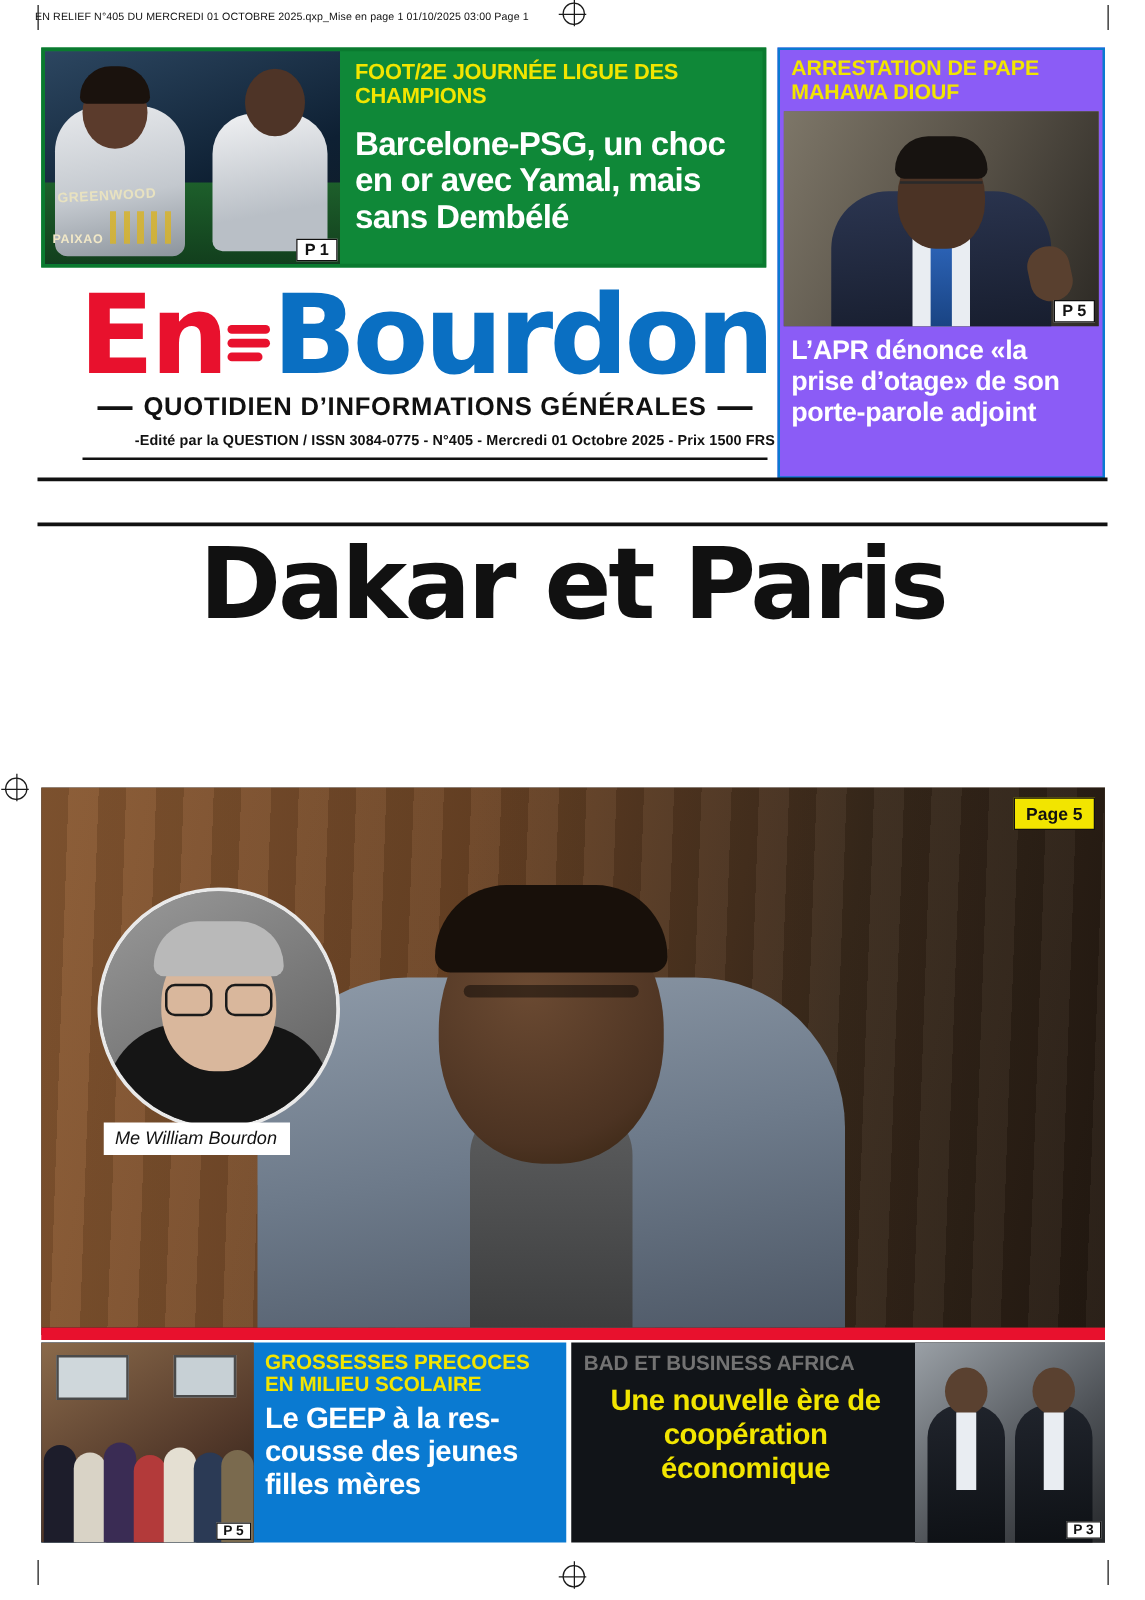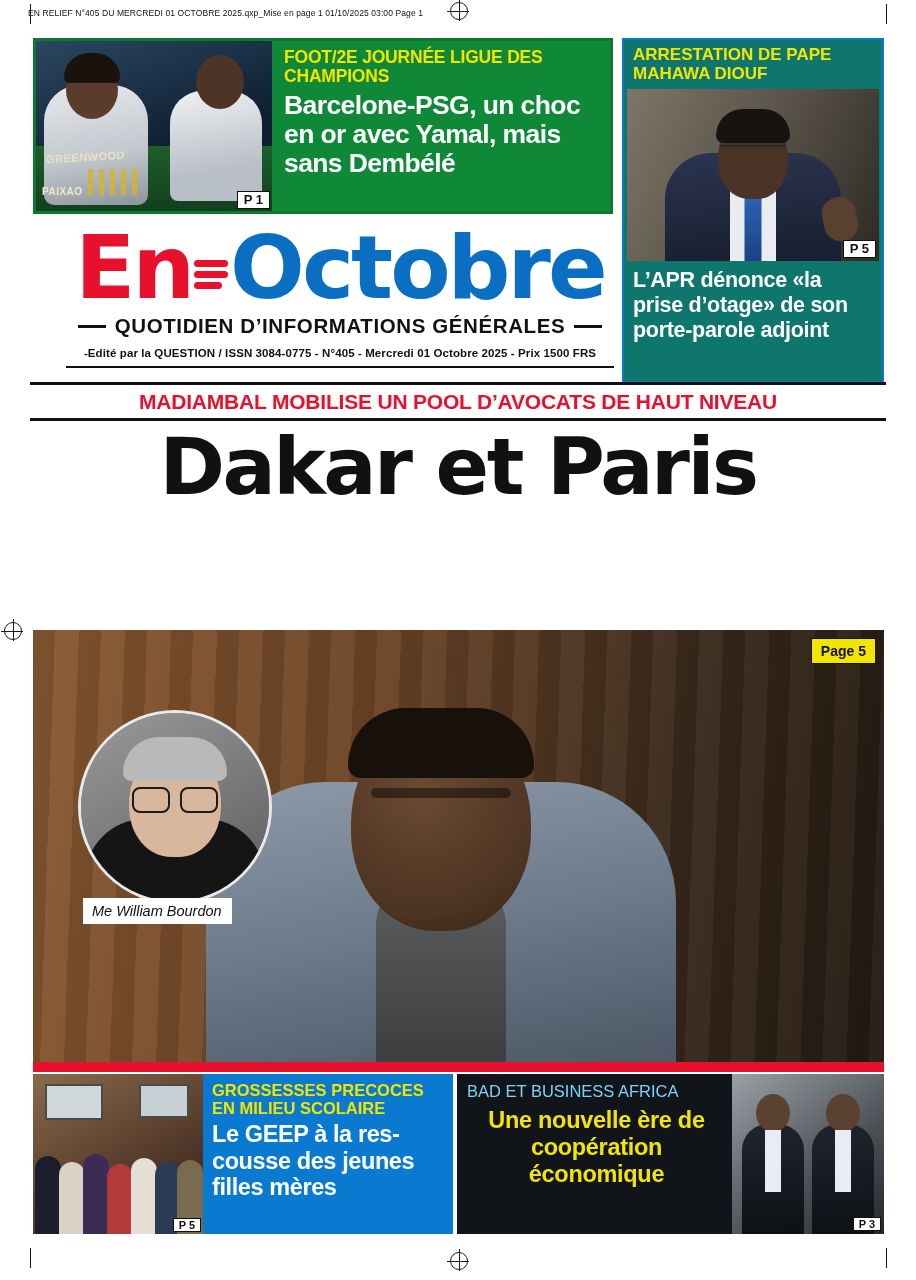--- a/index.html
+++ b/index.html
@@ -179,35 +179,35 @@
   }
   .kicker-yellow {
     color: #f2e500;
     font-weight: bold;
     font-size: 17.5px;
     line-height: 1.08;
     text-transform: uppercase;
     letter-spacing: -0.2px;
   }
   .sport-head {
-    margin-top: 5px;
+    margin-top: 15px;
     color: #ffffff;
     font-weight: bold;
     font-size: 26.5px;
     line-height: 1.1;
     letter-spacing: -0.6px;
   }
 
   
   .apr-block {
     position: absolute;
     right: 2px; top: 0;
     width: 262px;
     height: 345px;
-    background: #0f766e;
+    background: #8b5cf6;
     box-sizing: border-box;
     border: 2px solid #0a7ad1;
   }
   .apr-kicker {
     color: #f2e500;
     font-weight: bold;
     font-size: 17px;
     line-height: 1.1;
     padding: 6px 8px 4px 9px;
     text-transform: uppercase;
@@ -285,21 +285,21 @@
     padding: 7px 8px 0 9px;
     letter-spacing: -0.3px;
   }
 
   
   .masthead {
     position: absolute;
     left: 30px; top: 182px;
     width: 560px;
     height: 163px;
-    text-align: center;
+    text-align: right;
   }
   .logo-line {
     position: relative;
     height: 96px;
     display: flex;
     align-items: center;
     justify-content: center;
   }
   .logo-en {
     font-family: "DejaVu Sans", sans-serif;
@@ -618,22 +618,22 @@
     display: flex;
     position: relative;
     box-sizing: border-box;
   }
   .bad-text {
     flex: 1;
     padding: 8px 6px 4px 10px;
     box-sizing: border-box;
   }
   .bad-kicker {
-    color: #7dd3fc;
-    font-weight: normal;
+    color: #737373;
+    font-weight: bold;
     font-size: 16.5px;
     line-height: 1.1;
     text-transform: uppercase;
   }
   .bad-head {
     margin-top: 7px;
     color: #f2e500;
     font-weight: bold;
     font-size: 23.5px;
     line-height: 1.14;
@@ -744,34 +744,33 @@
       </div>
 
       <div class="masthead">
         <div class="logo-line">
           <span class="logo-en">En</span>
           <span class="logo-waves">
               <i></i>
               <i></i>
               <i></i>
             </span>
-          <span class="logo-relief">Octobre</span>
+          <span class="logo-relief">Bourdon</span>
         </div>
         <div class="tagline-row">
           <span class="rule"></span>
           <span class="tagline">QUOTIDIEN D’INFORMATIONS GÉNÉRALES</span>
           <span class="rule"></span>
         </div>
         <div class="subline">-Edité par la QUESTION / ISSN 3084-0775 - N°405 - Mercredi 01 Octobre 2025 - Prix 1500 FRS</div>
         <div class="mast-rule"></div>
       </div>
     </div>
 
     <div class="lead-rule-top"></div>
-    <div class="lead-kicker">MADIAMBAL MOBILISE UN POOL D’AVOCATS DE HAUT NIVEAU</div>
     <div class="lead-rule-bottom"></div>
 
     <div class="lead-title">
       <div>Dakar et Paris</div>
     </div>
 
     <div class="main-photo">
       <div class="bg"></div>
       <div class="wood"></div>
       <div class="subject-body"></div>

